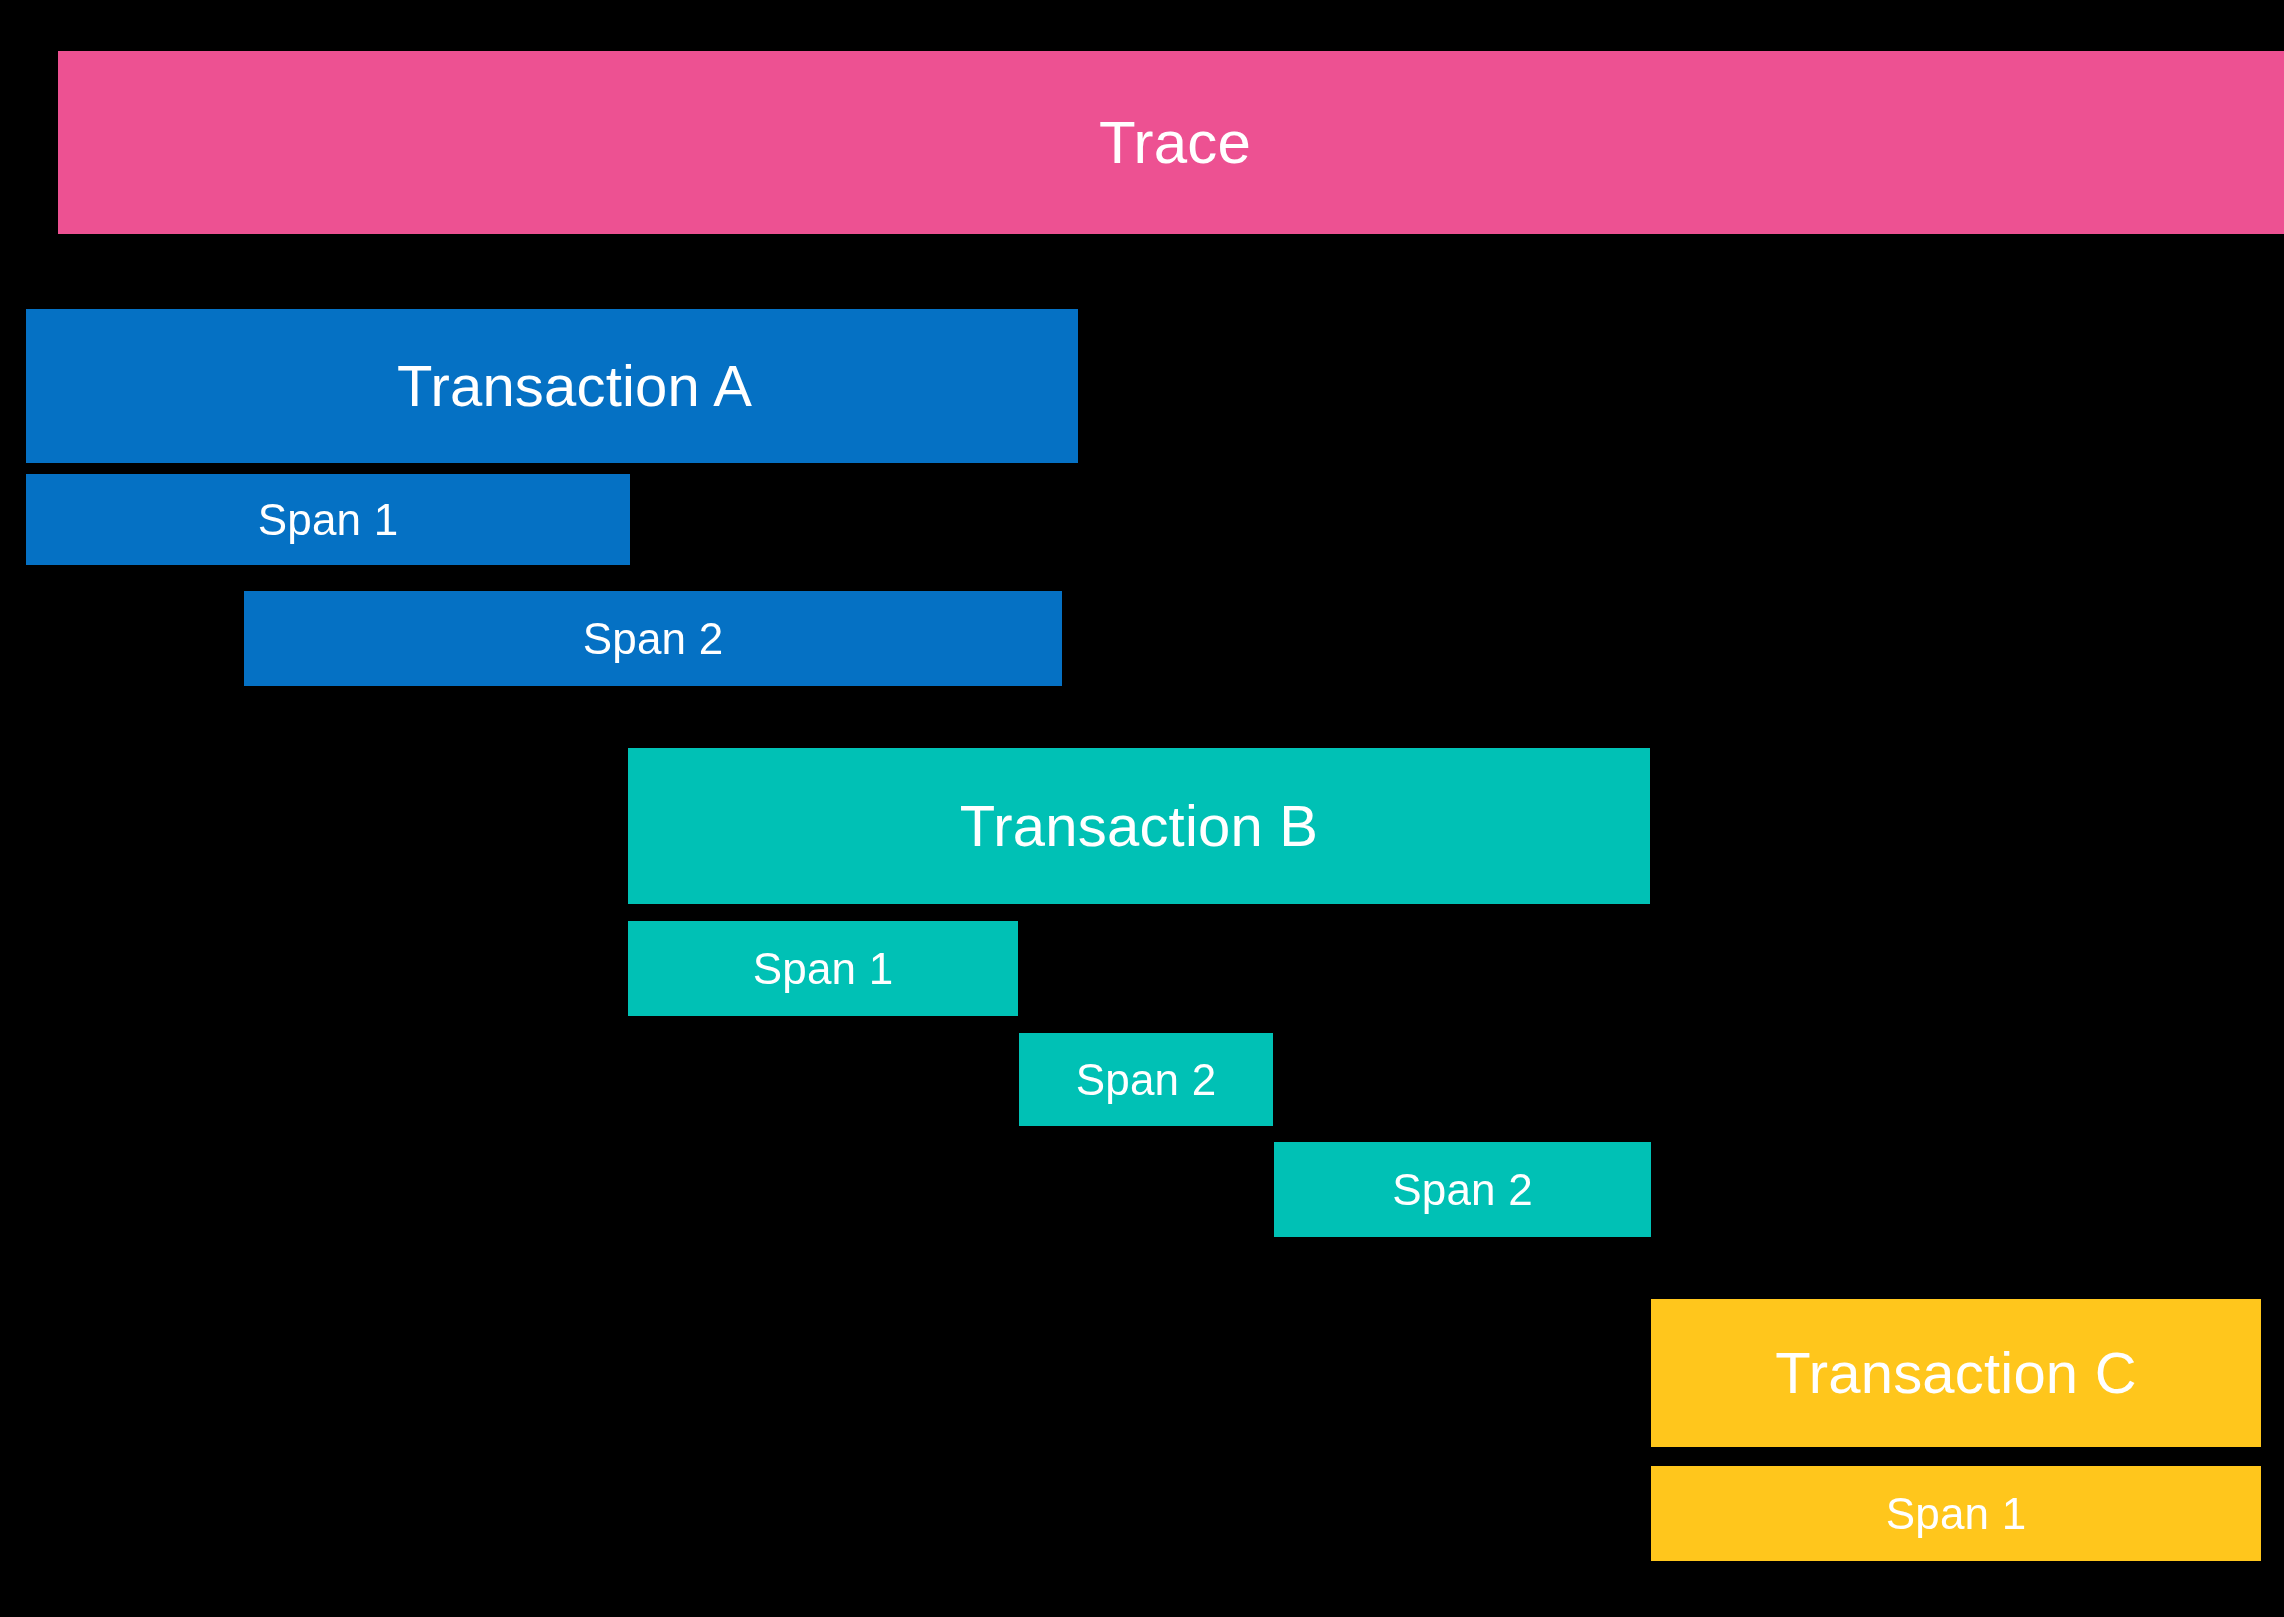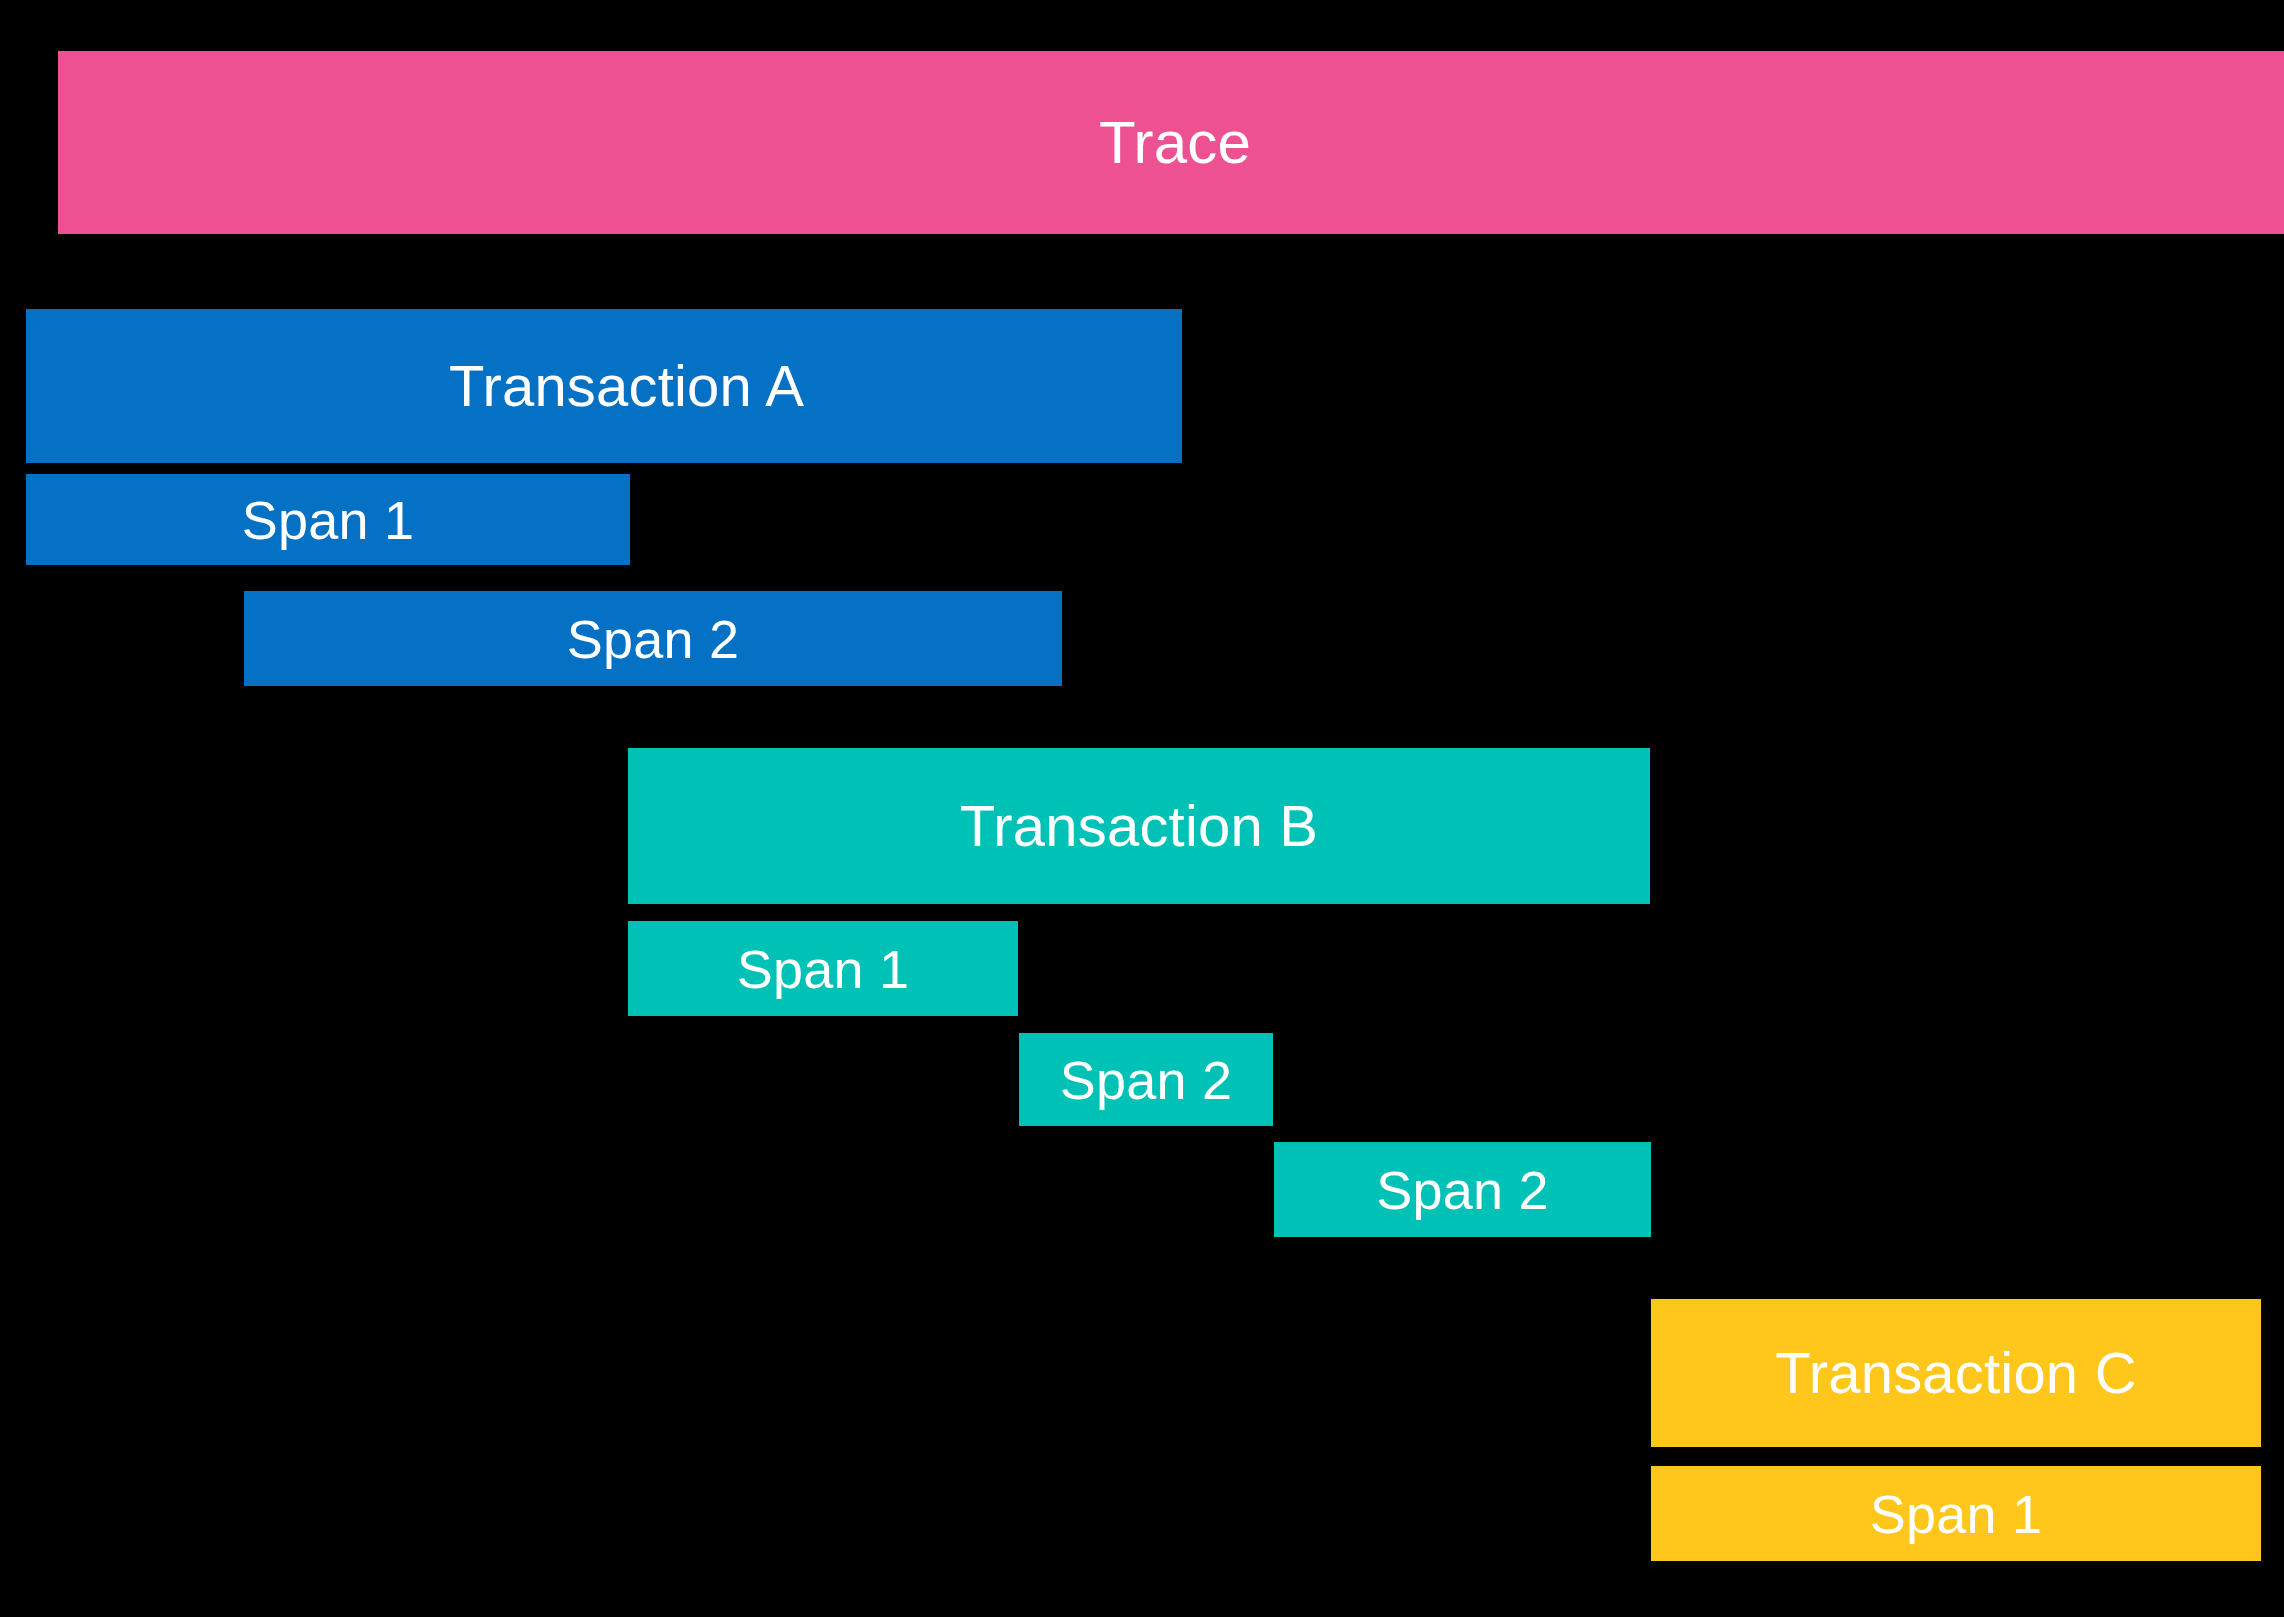--- a/index.html
+++ b/index.html
@@ -25,34 +25,34 @@
     white-space: nowrap;
     overflow: hidden;
   }
   .bar-label {
     color: #ffffff;
     line-height: 1;
     letter-spacing: 0.2px;
   }
   .lvl-trace   { font-size: 60px; }
   .lvl-txn     { font-size: 58px; }
-  .lvl-span    { font-size: 54px; }
+  .lvl-span    { font-size: 44px; }
 </style>
 </head>
 <body>
 
 <div id="stage">
 
   <div class="bar" id="trace-bar" style="left: 26px; top: 51px; width: 2234px; height: 183px; background: rgb(237, 81, 146); margin-left: 32px;">
     <span class="bar-label lvl-trace">Trace</span>
   </div>
 
   <div id="groups-host">
       <div>
-        <div class="bar" style="left: 26px; top: 309px; width: 1156px; height: 154px; background: rgb(5, 113, 196); padding-left: 45px;">
+        <div class="bar" style="left: 26px; top: 309px; width: 1052px; height: 154px; background: rgb(5, 113, 196); padding-left: 45px;">
           <span class="bar-label lvl-txn">Transaction A</span>
         </div>
         <div class="bar" style="left: 26px; top: 474px; width: 604px; height: 91px; background: rgb(5, 113, 196);">
           <span class="bar-label lvl-span">Span 1</span>
         </div>
         <div class="bar" style="left: 244px; top: 591px; width: 818px; height: 95px; background: rgb(5, 113, 196);">
           <span class="bar-label lvl-span">Span 2</span>
         </div>
       </div>
       <div>

